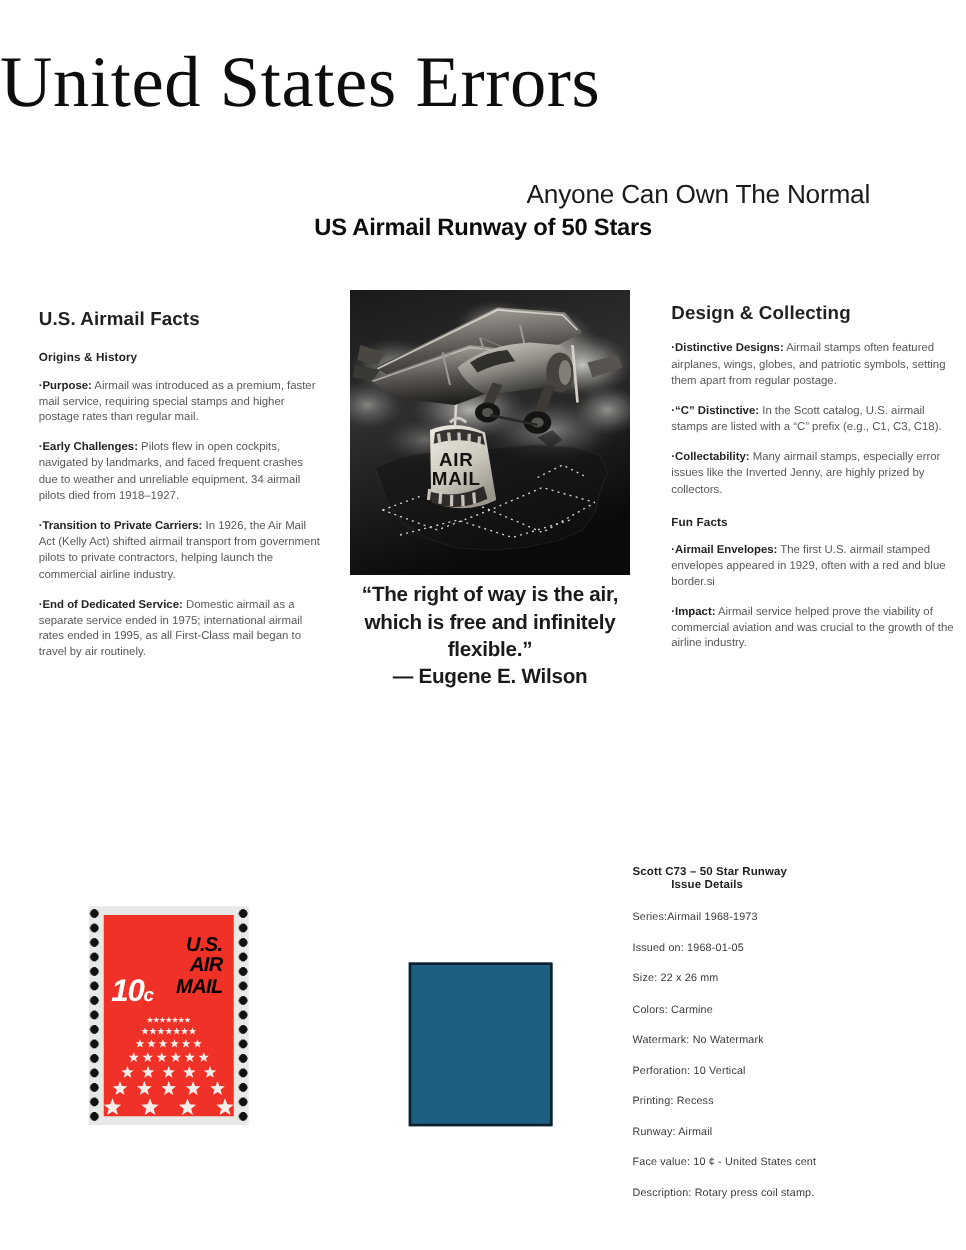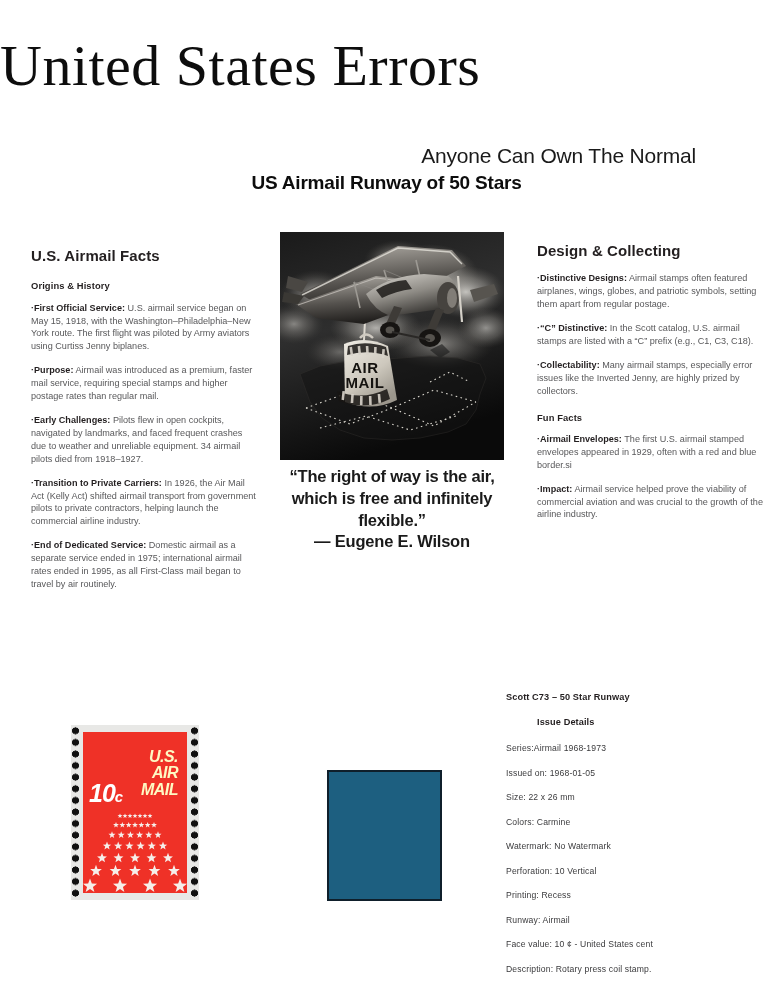--- a/index.html
+++ b/index.html
@@ -158,21 +158,21 @@
   .stamp-denom .cents { font-size: 15px; }
   .stamp-text {
     position: absolute;
     right: 9px;
     top: 17px;
     text-align: right;
     font-weight: 700;
     font-style: italic;
     font-size: 16px;
     line-height: 1.02;
-    color: #fef9c3;
+    color: #000000;
     letter-spacing: -0.5px;
   }
   .runway { position: absolute; left: 0; right: 0; bottom: 0; top: 74px; }
 
   
   .blue-block {
     position: absolute;
     left: 327px;
     top: 770px;
     width: 115px;
@@ -188,21 +188,20 @@
     left: 506px;
     top: 692px;
     width: 262px;
     font-size: 8.6px;
     color: #3a3a3c;
   }
   .details .d-title {
     font-size: 9.2px;
     font-weight: 700;
     color: #231f20;
-    margin-bottom: 15px;
     letter-spacing: 0.1px;
   }
   .details .d-sub {
     font-size: 9.2px;
     font-weight: 700;
     color: #231f20;
     margin-bottom: 16px;
     letter-spacing: 0.1px;
     padding-left: 31px;
   }
@@ -217,21 +216,20 @@
 <div class="page">
 
   <div class="main-title">United States Errors</div>
   <div class="subtitle">Anyone Can Own The Normal</div>
   <div class="section-title">US Airmail Runway of 50 Stars</div>
 
   <div class="col col-left">
     <h3>U.S. Airmail Facts</h3>
     <h4>Origins &amp; History</h4>
     <div id="left-facts">
-        <p class="fact"><span class="bullet">·</span><b>First Official Service:</b><span> U.S. airmail service began on May 15, 1918, with the Washington–Philadelphia–New York route. The first flight was piloted by Army aviators using Curtiss Jenny biplanes.</span></p>
         <p class="fact"><span class="bullet">·</span><b>Purpose:</b><span> Airmail was introduced as a premium, faster mail service, requiring special stamps and higher postage rates than regular mail.</span></p>
         <p class="fact"><span class="bullet">·</span><b>Early Challenges:</b><span> Pilots flew in open cockpits, navigated by landmarks, and faced frequent crashes due to weather and unreliable equipment. 34 airmail pilots died from 1918–1927.</span></p>
         <p class="fact"><span class="bullet">·</span><b>Transition to Private Carriers:</b><span> In 1926, the Air Mail Act (Kelly Act) shifted airmail transport from government pilots to private contractors, helping launch the commercial airline industry.</span></p>
         <p class="fact"><span class="bullet">·</span><b>End of Dedicated Service:</b><span> Domestic airmail as a separate service ended in 1975; international airmail rates ended in 1995, as all First-Class mail began to travel by air routinely.</span></p>
       </div>
   </div>
 
   <div class="col col-right">
     <h3>Design &amp; Collecting</h3>
     <div id="right-facts">

